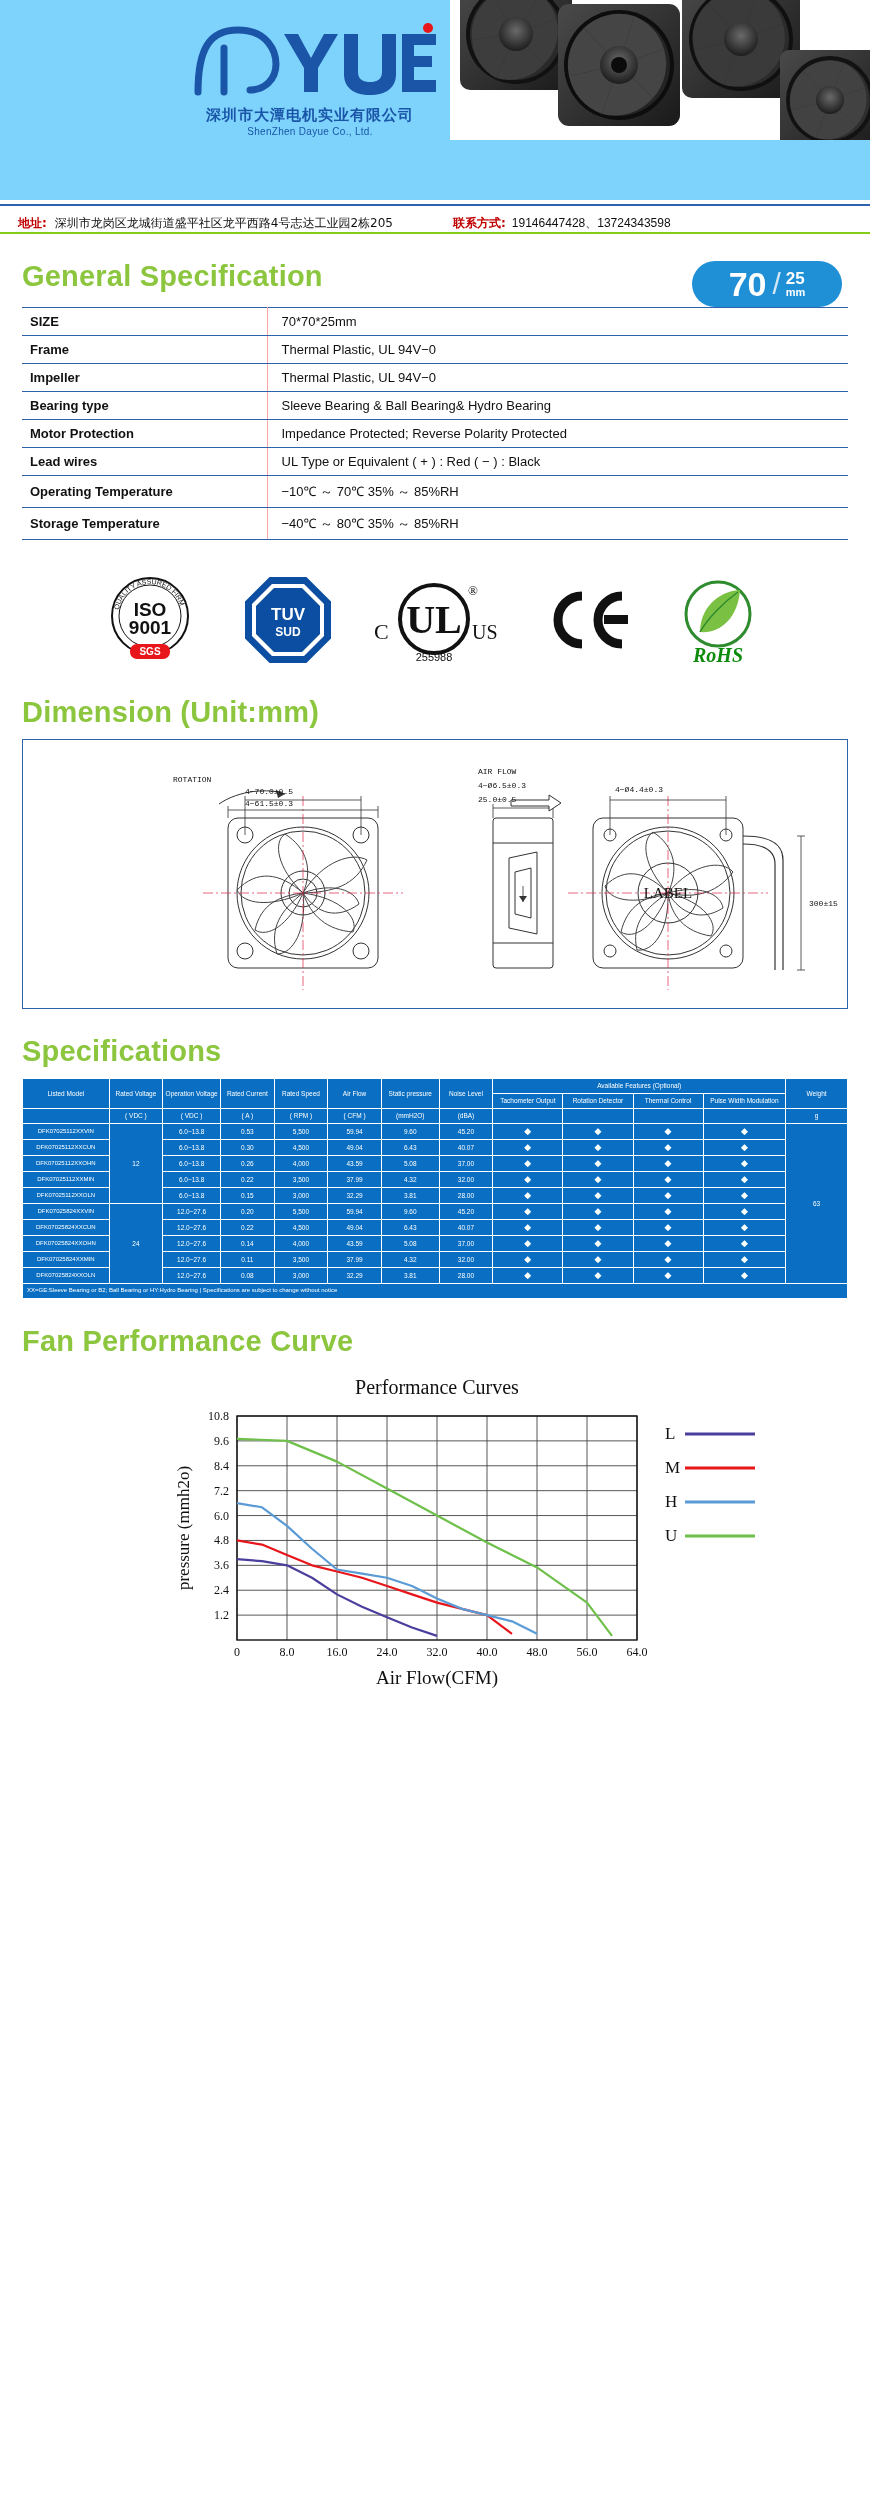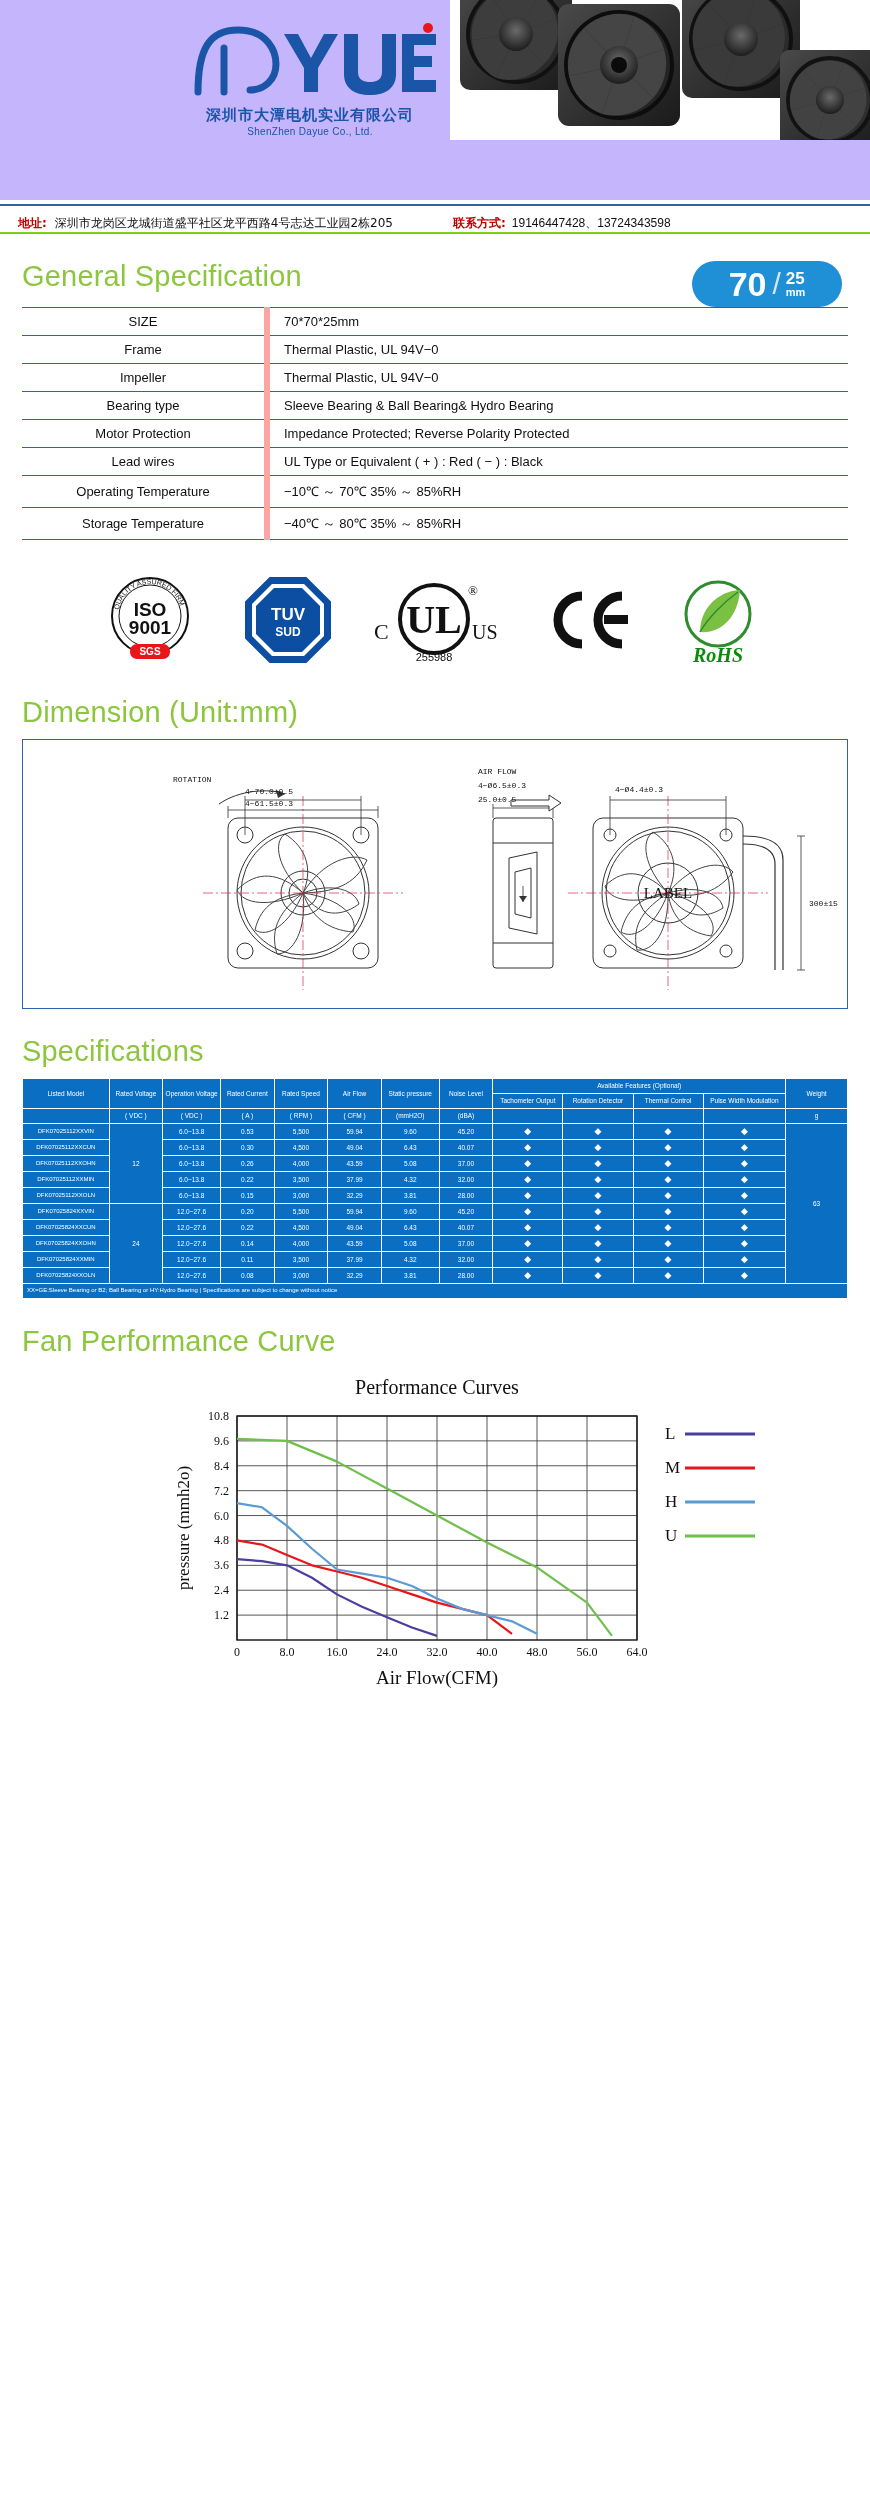--- a/index.html
+++ b/index.html
@@ -10,21 +10,21 @@
     font-family: "Liberation Sans", sans-serif;
     color: #111;
     -webkit-font-smoothing: antialiased;
   }
   .page { position: relative; width: 870px; }
 
   
   .header {
     position: relative;
     height: 200px;
-    background: #c4b5fd;
+    background: #7dd3fc;
     overflow: hidden;
   }
   .logo-wrap {
     position: absolute;
     left: 150px; top: 18px;
     width: 320px; text-align:center;
   }
   .logo-mark { display:block; margin: 0 auto; }
   .logo-cn {
     font-family: "DejaVu Sans", sans-serif;
@@ -60,21 +60,21 @@
   }
   .contact-bar .addr-label { color:#c00000; font-weight:bold; margin-left: 18px; font-family:"DejaVu Sans", sans-serif;}
   .contact-bar .addr-val { color:#111; margin-left: 8px; font-family:"DejaVu Sans", sans-serif;}
   .contact-bar .tel-label { color:#c00000; font-weight:bold; margin-left: 40px; font-family:"DejaVu Sans", sans-serif;padding-left:20px;}
   .contact-bar .tel-val { color:#111; margin-left: 6px; }
 
   
   .sec-title {
     color: #8cc63e;
     font-size: 29px;
-    font-weight: normal;
+    font-weight: bold;
     margin: 26px 0 10px 22px;
     letter-spacing: .2px;
   }
 
   
   .genspec-wrap { position:relative; padding: 0 22px; }
   .size-badge {
     position:absolute; right: 28px; top: -46px;
     width: 150px; height: 46px;
     background: #1f8fd6;
@@ -89,24 +89,24 @@
   .size-badge .unit { font-size: 11px; font-weight:bold;}
 
   table.gen {
     border-collapse: collapse;
     width: 100%;
     font-size: 13px;
     margin-top: 14px;
   }
   table.gen td { padding: 6px 8px; }
   table.gen td.k {
-    width: 245px; text-align: center;
-    font-weight: normal; color:#111;
+    width: 245px; text-align: left;
+    font-weight: bold; color:#111;
     border-bottom: 1px solid #2d63ad;
-    border-right: 6px solid #fca5a5;
+    border-right: 1px solid #fca5a5;
   }
   table.gen td.v {
     font-weight: normal; color:#111;
     border-bottom: 1px solid #2d63ad;
     padding-left: 14px;
   }
   table.gen tr:first-child td.k, table.gen tr:first-child td.v { border-top: 1px solid #2d63ad; }
 
   
   .certs {

